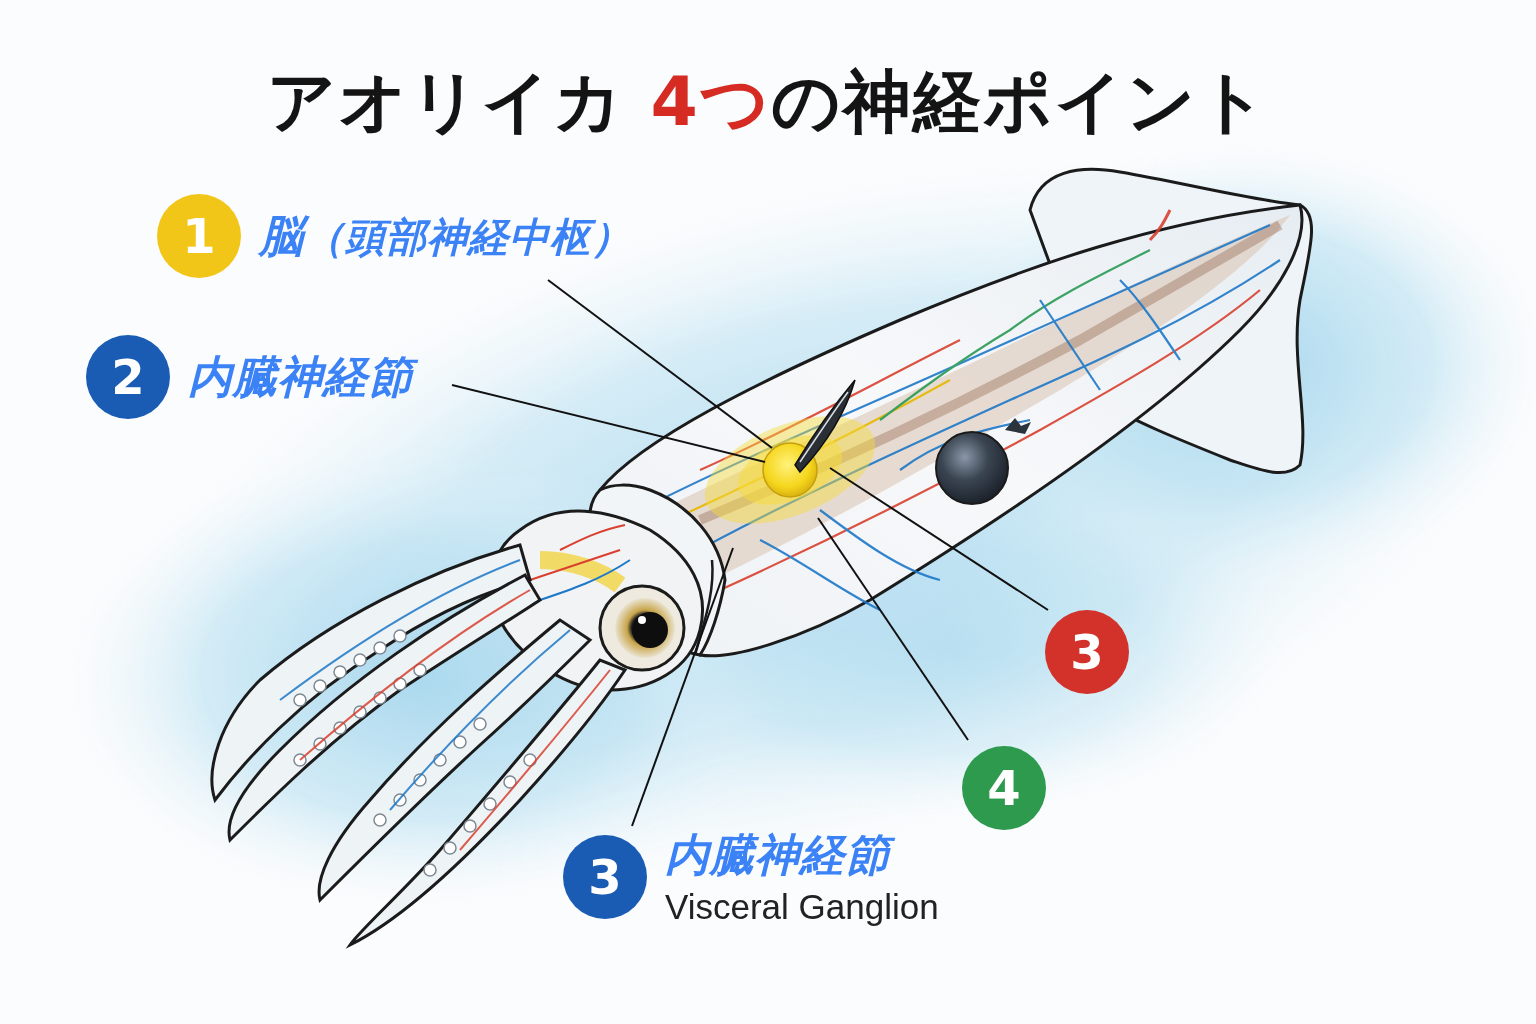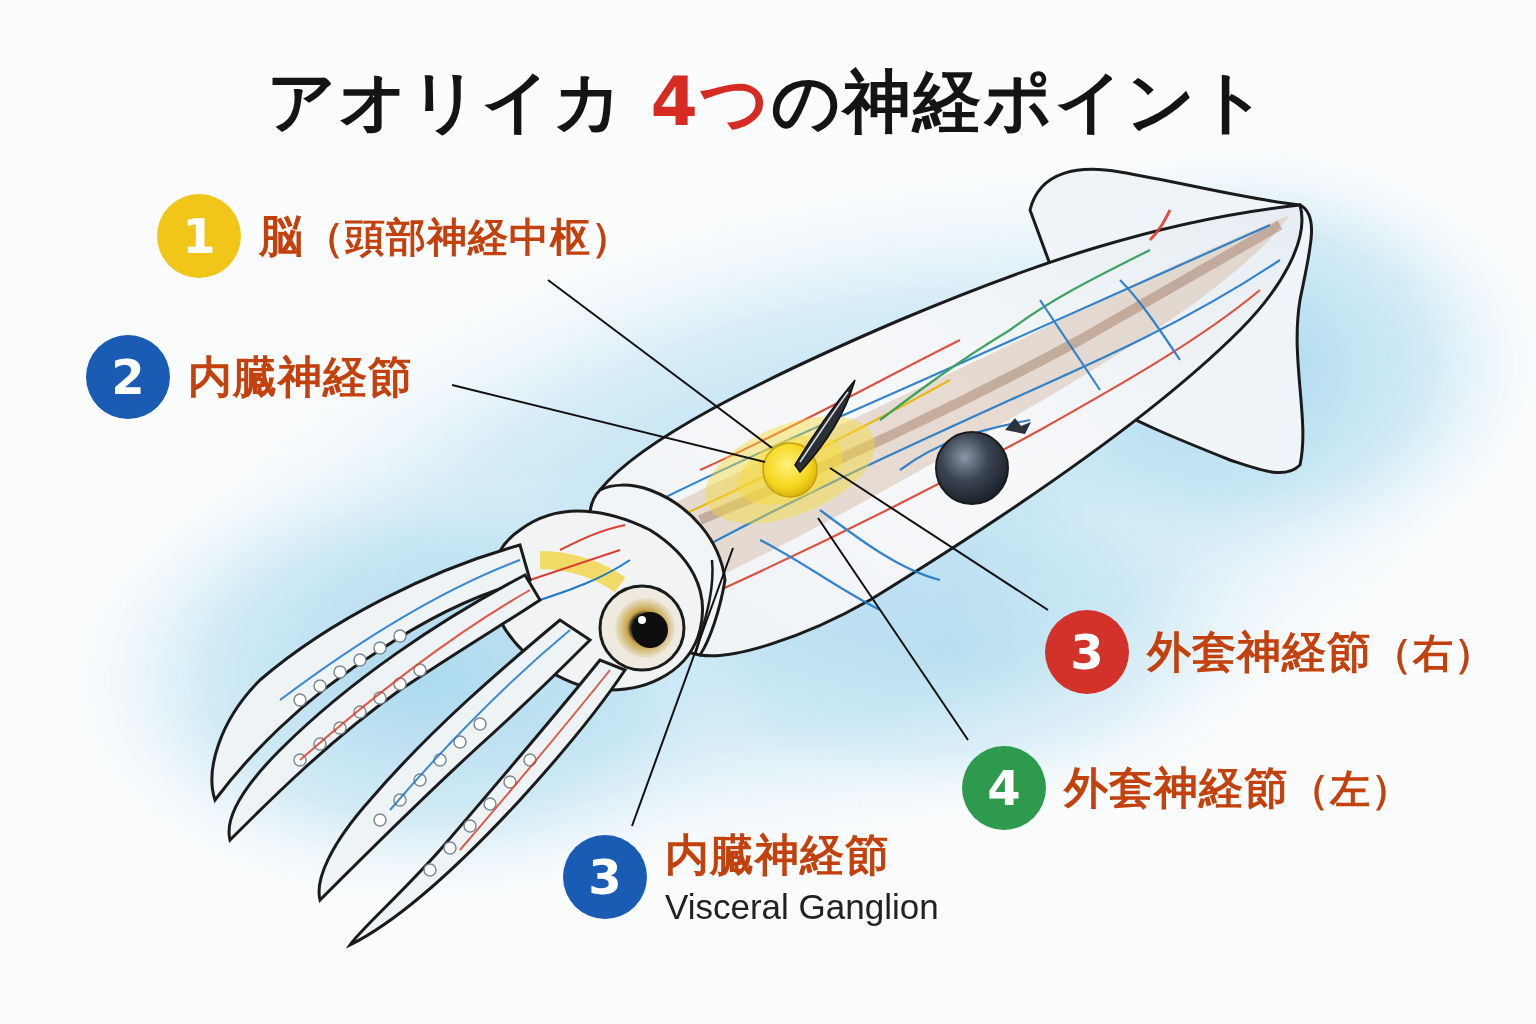--- a/index.html
+++ b/index.html
@@ -2,21 +2,21 @@
 <html><head>
 <meta charset="utf-8">
 <style>
   html, body { margin:0; padding:0; }
   body { width:1536px; height:1024px; overflow:hidden; background:#fbfcfd; position:relative; font-family:"DejaVu Sans", sans-serif; }
   .stage { position:absolute; left:0; top:0; width:1536px; height:1024px; }
   .title { position:absolute; left:0; top:62px; width:1536px; text-align:center; font-weight:bold; font-size:68px; letter-spacing:2px; color:#141414; line-height:80px; }
   .title .accent { color:#d52b23; }
   .label { position:absolute; display:flex; align-items:center; }
   .badge { width:84px; height:84px; border-radius:50%; display:flex; align-items:center; justify-content:center; color:#fff; font-weight:bold; font-size:48px; flex:0 0 auto; }
-  .label-text { margin-left:18px; font-weight:bold; font-size:44px; color:#c2410c; white-space:nowrap; letter-spacing:1px; }
+  .label-text { margin-left:18px; font-weight:bold; font-size:44px; color:#3b82f6; white-space:nowrap; letter-spacing:1px;font-style:italic; }
   .label-text .paren { font-size:40px; font-weight:bold; }
   .sub { font-family:"Liberation Sans", sans-serif; font-size:35px; color:#222; margin-top:2px; font-weight:normal; letter-spacing:0; }
   .stack { margin-left:18px; display:flex; flex-direction:column; }
   svg { position:absolute; left:0; top:0; }
 </style>
 </head>
 <body>
 
 <div class="stage">
 
@@ -165,26 +165,24 @@
     <div class="label-text"><span>脳</span><span class="paren">（頭部神経中枢）</span></div>
   </div>
 
   <div class="label" style="left:86px; top:335px;">
     <div class="badge" style="background:#1a5cb3;">2</div>
     <div class="label-text"><span>内臓神経節</span></div>
   </div>
 
   <div class="label" style="left:1045px; top:610px;">
     <div class="badge" style="background:#d2322a;">3</div>
-    <div class="label-text"><span>外套神経節</span><span class="paren">（右）</span></div>
   </div>
 
   <div class="label" style="left:962px; top:746px;">
     <div class="badge" style="background:#2e9a4e;">4</div>
-    <div class="label-text"><span>外套神経節</span><span class="paren">（左）</span></div>
   </div>
 
   <div class="label" style="left:563px; top:826px;">
     <div class="badge" style="background:#1a5cb3;">3</div>
     <div class="stack">
       <div class="label-text" style="margin-left:0;">内臓神経節</div>
       <div class="sub">Visceral Ganglion</div>
     </div>
   </div>
 

